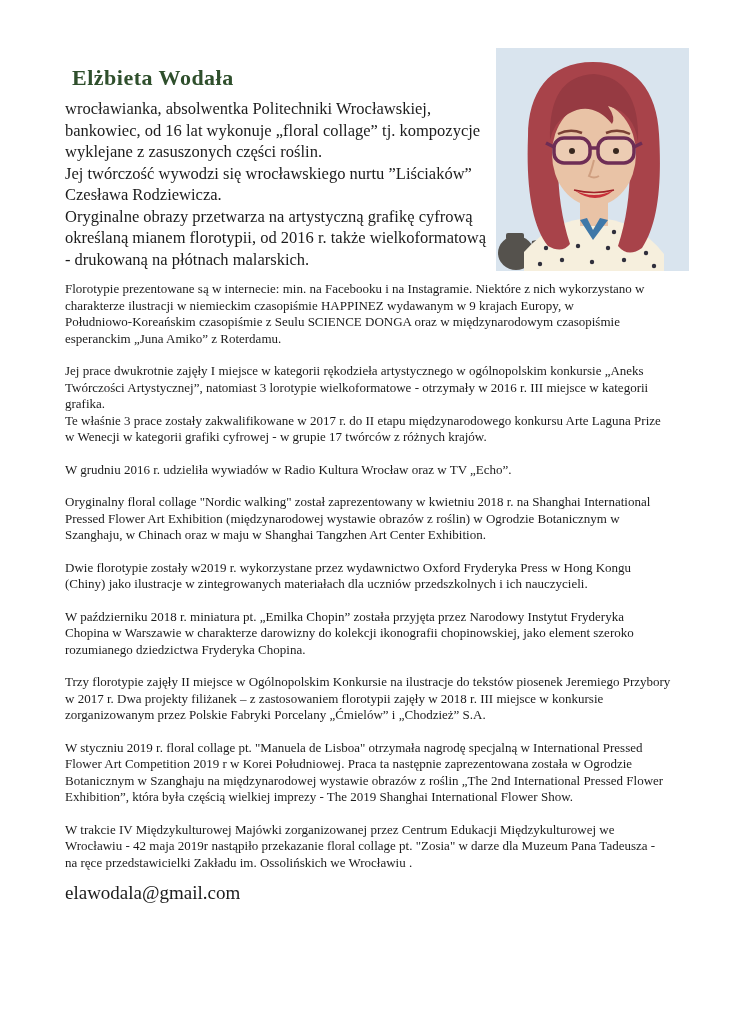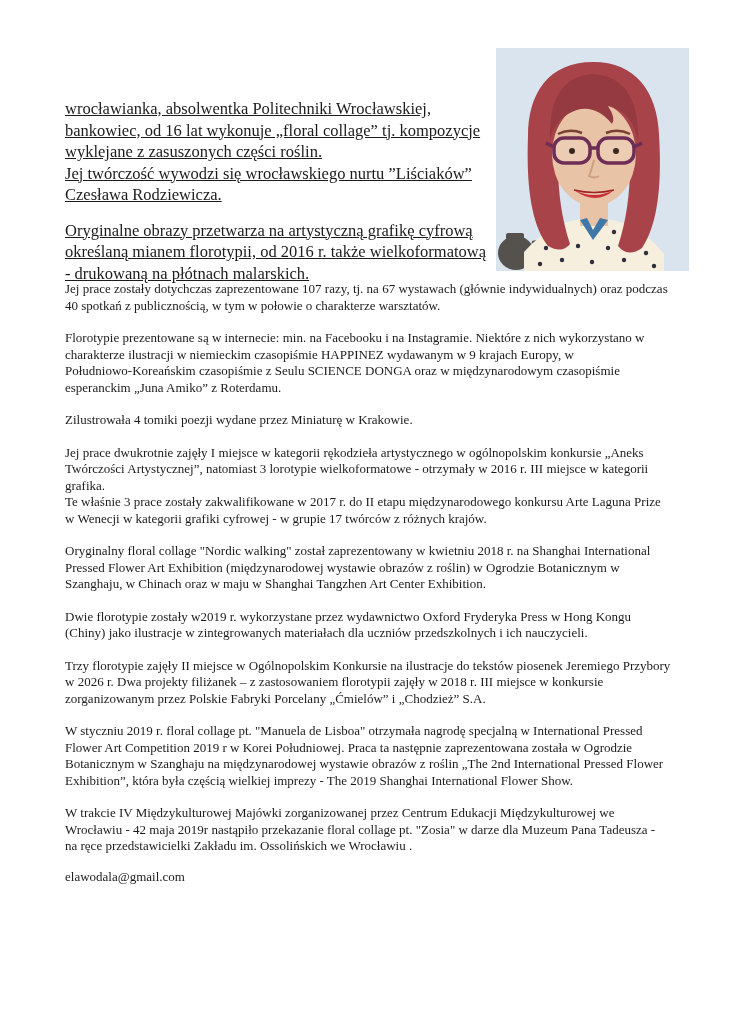--- a/index.html
+++ b/index.html
@@ -26,51 +26,51 @@
   .intro {
     position: absolute;
     left: 65px; top: 98px;
     width: 440px;
     font-size: 16.5px;
     line-height: 21.5px;
   }
   .intro p {
     margin: 0;
     white-space: pre-line;
-    text-decoration: underline;
   }
-  .intro p + p { margin-top: 14px; }
+  .intro p + p { margin-top: 0; }
   .portrait {
     position: absolute;
     left: 496px; top: 48px;
     width: 193px; height: 223px;
   }
   .portrait svg { display: block; }
   .bio {
     position: absolute;
     left: 65px; top: 281px;
     width: 664px;
     font-size: 13px;
     line-height: 16.5px;
   }
   .bio p {
     margin: 0 0 16px 0;
     white-space: pre-line;
   }
   .email {
-    font-size: 13px;
+    font-size: 19px;
     margin-top: -2px;
     white-space: nowrap;
   }
 </style>
 </head>
 <body>
 
 <div class="page">
 
+  <h1 class="page-title">Elżbieta Wodała</h1>
 
   <div class="intro">
     <p>wrocławianka,  absolwentka Politechniki Wrocławskiej,
 bankowiec, od 16 lat wykonuje „floral collage” tj. kompozycje
 wyklejane z zasuszonych części roślin.
 Jej twórczość wywodzi się wrocławskiego nurtu ”Liściaków”
 Czesława Rodziewicza.</p>
     <p>Oryginalne obrazy przetwarza na artystyczną grafikę cyfrową
 określaną mianem florotypii, od 2016 r. także wielkoformatową
 - drukowaną na płótnach malarskich.</p>
@@ -132,39 +132,40 @@
       <circle cx="120" cy="103" r="3" fill="#38281f"></circle>
 
       <path d="M98,112 Q95,124 93,128 Q98,131 103,128" stroke="#cf9f80" stroke-width="2" fill="none"></path>
 
       <path d="M78,142 Q98,152 118,142 Q100,158 78,142 Z" fill="#c9303a"></path>
       <path d="M78,142 Q98,147 118,142" stroke="#a02028" stroke-width="1.5" fill="none"></path>
     </svg>
   </div>
 
   <div class="bio">
-    <p>Jej prace zostały dotychczas zaprezentowane 107 razy, tj. na 67 wystawach (głównie indywidualnych) oraz podczas
-40 spotkań z publicznością, w tym w połowie o charakterze warsztatów.</p>
     <p>Florotypie prezentowane są w internecie: min. na Facebooku i na Instagramie. Niektóre z nich wykorzystano w
 charakterze ilustracji w niemieckim czasopiśmie HAPPINEZ wydawanym w 9 krajach Europy, w
 Południowo-Koreańskim czasopiśmie z Seulu SCIENCE DONGA oraz w międzynarodowym czasopiśmie
 esperanckim „Juna Amiko” z Roterdamu.</p>
-    <p>Zilustrowała 4 tomiki poezji wydane przez Miniaturę w Krakowie.</p>
     <p>Jej prace dwukrotnie zajęły I miejsce w kategorii rękodzieła artystycznego w ogólnopolskim konkursie „Aneks
 Twórczości Artystycznej”, natomiast 3 lorotypie wielkoformatowe - otrzymały w 2016 r. III miejsce w kategorii
 grafika.
  Te właśnie 3 prace zostały zakwalifikowane w 2017 r. do II etapu międzynarodowego konkursu Arte Laguna Prize
 w Wenecji w kategorii grafiki cyfrowej - w grupie 17 twórców z różnych krajów.</p>
+    <p>W grudniu 2016 r. udzieliła wywiadów w Radio Kultura Wrocław oraz w TV „Echo”.</p>
     <p>Oryginalny floral collage "Nordic walking" został zaprezentowany w kwietniu 2018 r. na Shanghai International
 Pressed Flower Art Exhibition (międzynarodowej wystawie obrazów z roślin) w Ogrodzie Botanicznym w
 Szanghaju, w Chinach oraz w maju w Shanghai Tangzhen Art Center Exhibition.</p>
     <p>Dwie florotypie zostały w2019 r. wykorzystane przez wydawnictwo Oxford Fryderyka Press w Hong Kongu
 (Chiny) jako ilustracje w zintegrowanych materiałach dla uczniów przedszkolnych i ich nauczycieli.</p>
+    <p>W październiku 2018  r. miniatura pt. „Emilka Chopin” została przyjęta przez Narodowy Instytut Fryderyka
+Chopina w Warszawie w charakterze darowizny do kolekcji ikonografii chopinowskiej, jako element szeroko
+rozumianego dziedzictwa Fryderyka Chopina.</p>
     <p>Trzy florotypie zajęły II miejsce w Ogólnopolskim Konkursie na ilustracje do tekstów piosenek Jeremiego Przybory
-w 2026 r. Dwa projekty filiżanek – z zastosowaniem florotypii zajęły w 2018 r. III miejsce w konkursie
+w 2017 r. Dwa projekty filiżanek – z zastosowaniem florotypii zajęły w 2018 r. III miejsce w konkursie
 zorganizowanym przez Polskie Fabryki Porcelany „Ćmielów” i „Chodzież” S.A.</p>
     <p>W styczniu 2019 r. floral collage pt. "Manuela de Lisboa" otrzymała nagrodę specjalną w International Pressed
 Flower Art Competition 2019 r w Korei Południowej. Praca ta następnie zaprezentowana została w Ogrodzie
 Botanicznym w Szanghaju na międzynarodowej wystawie obrazów z roślin „The 2nd International Pressed Flower
 Exhibition”, która była częścią wielkiej imprezy - The 2019 Shanghai International Flower Show.</p>
     <p>W trakcie IV Międzykulturowej Majówki zorganizowanej przez Centrum Edukacji Międzykulturowej we
 Wrocławiu - 42 maja 2019r nastąpiło przekazanie floral collage pt. "Zosia" w darze dla Muzeum Pana Tadeusza  -
 na ręce przedstawicielki Zakładu im. Ossolińskich we Wrocławiu .</p>
     <div class="email">elawodala@gmail.com</div>
   </div>

